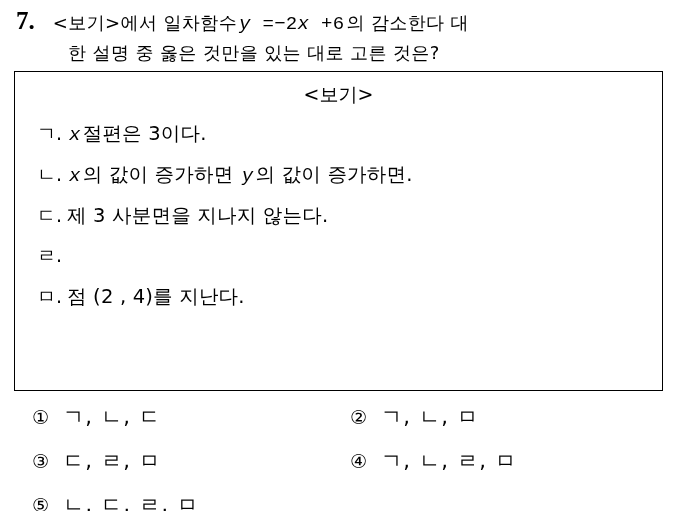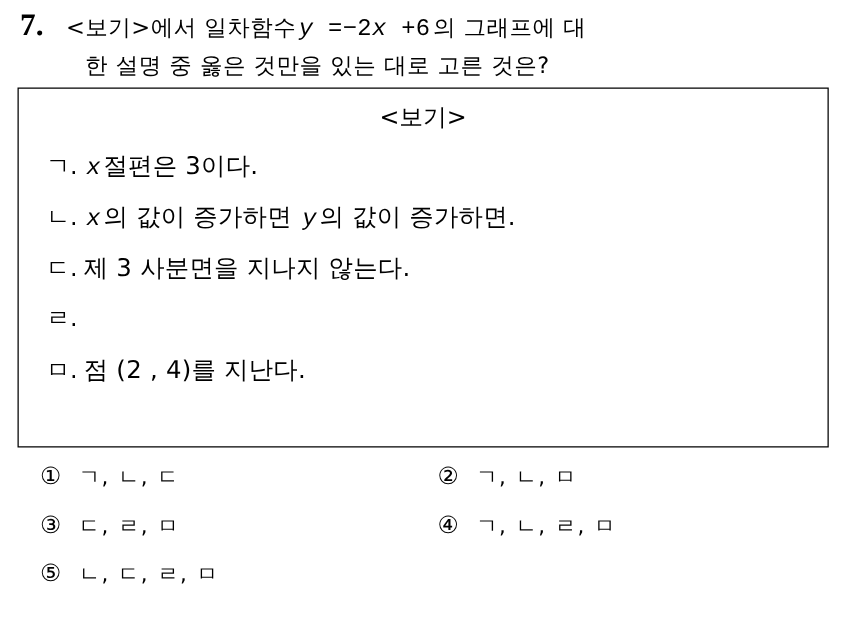--- a/index.html
+++ b/index.html
@@ -62,21 +62,21 @@
   .math i {
     font-style: italic;
   }
 
   
   .boxgi {
     border: 1.6px solid #000000;
     box-sizing: border-box;
     margin: 4px 0 0 0;
     padding: 10px 0 12px 0;
-    height: 288px;
+    height: 320px;
   }
   .box-title {
     text-align: center;
     font-family: "DejaVu Sans", sans-serif;
     font-size: 19px;
     margin-bottom: 12px;
   }
   .gi-item {
     display: flex;
     align-items: baseline;
@@ -115,37 +115,37 @@
   }
   .choice-a { width: 300px; padding-left: 18px; }
   .choice-b { padding-left: 18px; }
   .circnum {
     font-family: "DejaVu Sans", sans-serif;
     font-size: 19px;
     margin-right: 14px;
   }
   .choice-text {
     font-family: "DejaVu Sans", sans-serif;
-    font-size: 17px;
+    font-size: 21px;
     letter-spacing: 1.2px;
   }
 </style>
 </head>
 <body>
 
 <div class="page">
 
   <div class="stem">
     <div class="stem-line stem-line1">
       <span class="qnum">7.</span>
       <span class="ko">&lt;보기&gt;에서 일차함수</span>
       <span class="math">
         <i>y</i> =−2<i>x</i> +6
       </span>
-      <span class="ko">의 그래프에 대</span>
+      <span class="ko">의 감소한다 대</span>
     </div>
     <div class="stem-line stem-line2">
       <span class="ko">한 설명 중 옳은 것만을 있는 대로 고른 것은?</span>
     </div>
   </div>
 
   <div class="boxgi">
     <div class="box-title">&lt;보기&gt;</div>
 
     <div class="gi-item">

